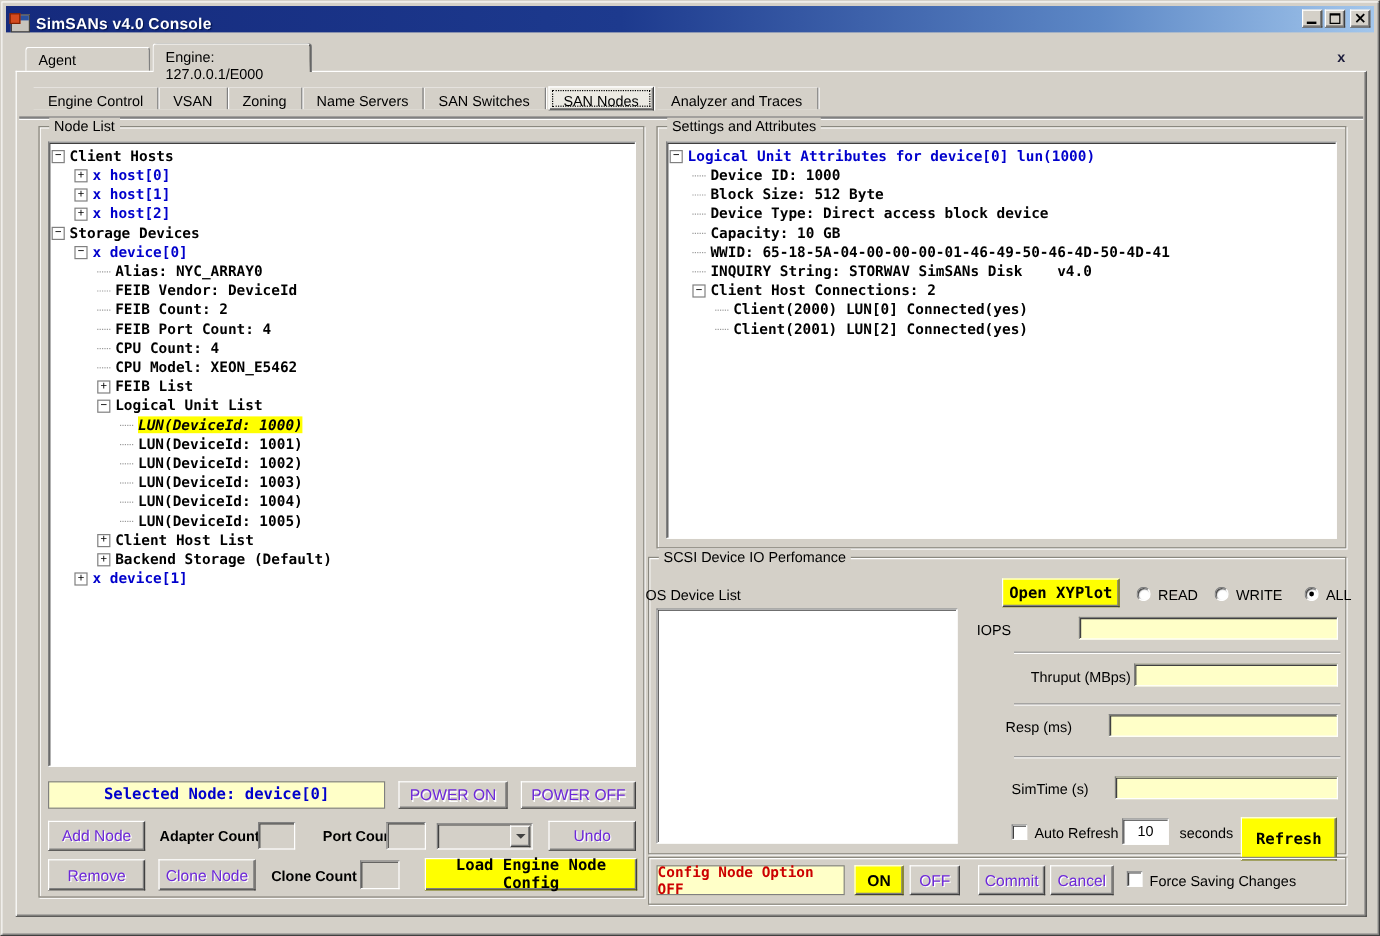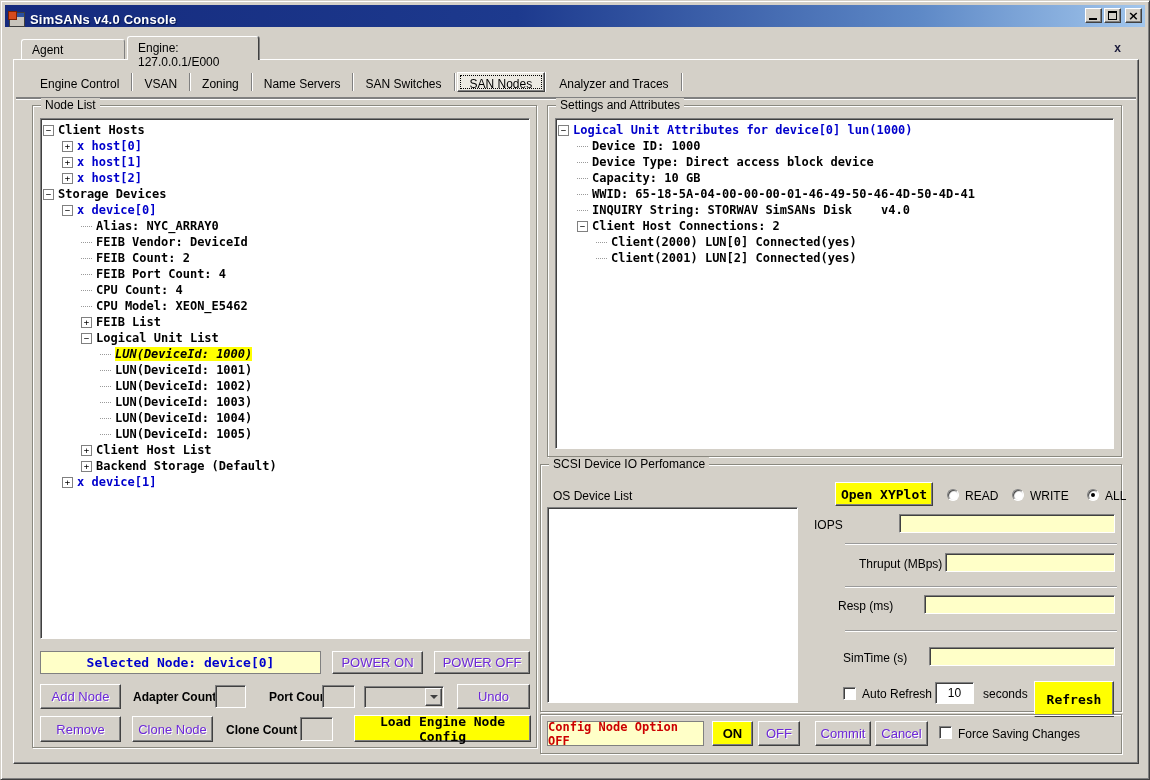--- a/index.html
+++ b/index.html
@@ -172,33 +172,34 @@
     <span class="lab" style="left:212px; top:663px; font-weight:bold;">Clone Count</span>
     <input class="fld gray" style="left: 286px; top: 657px; width: 33px; height: 24px;" readonly="" value="">
     <div class="btn yellow mono" style="left:340px; top:655px; width:177px; height:27px;">Load Engine Node Config</div>
 
     <div class="groupbox" style="left:533px; top:45px; width:575px; height:352px;">
       <span class="legend">Settings and Attributes</span>
     </div>
     <div class="tree sunken" style="left:541px; top:58px; width:559px; height:331px;">
         <div class="trow"><span class="tind" style="width: 0px;"></span><span class="texp">−</span><span class="tlbl blue">Logical Unit Attributes for device[0] lun(1000)</span></div>
         <div class="trow"><span class="tind" style="width: 19px;"></span><span class="tstub"></span><span class="tlbl">Device ID: 1000</span></div>
+        <div class="trow"><span class="tind" style="width: 19px;"></span><span class="tstub"></span><span class="tlbl">Block Size: 512 Byte</span></div>
         <div class="trow"><span class="tind" style="width: 19px;"></span><span class="tstub"></span><span class="tlbl">Device Type: Direct access block device</span></div>
         <div class="trow"><span class="tind" style="width: 19px;"></span><span class="tstub"></span><span class="tlbl">Capacity: 10 GB</span></div>
         <div class="trow"><span class="tind" style="width: 19px;"></span><span class="tstub"></span><span class="tlbl">WWID: 65-18-5A-04-00-00-00-01-46-49-50-46-4D-50-4D-41</span></div>
         <div class="trow"><span class="tind" style="width: 19px;"></span><span class="tstub"></span><span class="tlbl">INQUIRY String: STORWAV SimSANs Disk    v4.0</span></div>
         <div class="trow"><span class="tind" style="width: 19px;"></span><span class="texp">−</span><span class="tlbl">Client Host Connections: 2</span></div>
         <div class="trow"><span class="tind" style="width: 38px;"></span><span class="tstub"></span><span class="tlbl">Client(2000) LUN[0] Connected(yes)</span></div>
         <div class="trow"><span class="tind" style="width: 38px;"></span><span class="tstub"></span><span class="tlbl">Client(2001) LUN[2] Connected(yes)</span></div>
       </div>
 
     <div class="groupbox" style="left:526px; top:404px; width:582px; height:248px;">
       <span class="legend">SCSI Device IO Perfomance</span>
     </div>
-    <span class="lab" style="left:539px; top:429px;text-align:center;">OS Device List</span>
+    <span class="lab" style="left:524px; top:429px;text-align:center;">OS Device List</span>
     <div class="sunken" style="position:absolute; left:533px; top:447px; width:251px; height:196px;"></div>
 
     <div class="btn yellow mono" style="left:821px; top:422px; width:98px; height:24px;">Open XYPlot</div>
     <span class="radio" style="left:933px; top:429px;"></span>
     <span class="lab" style="left:951px; top:429px;">READ</span>
     <span class="radio" style="left:998px; top:429px;"></span>
     <span class="lab" style="left:1016px; top:429px;">WRITE</span>
     <span class="radio checked" style="left:1073px; top:429px;"></span>
     <span class="lab" style="left:1091px; top:429px;">ALL</span>
 

